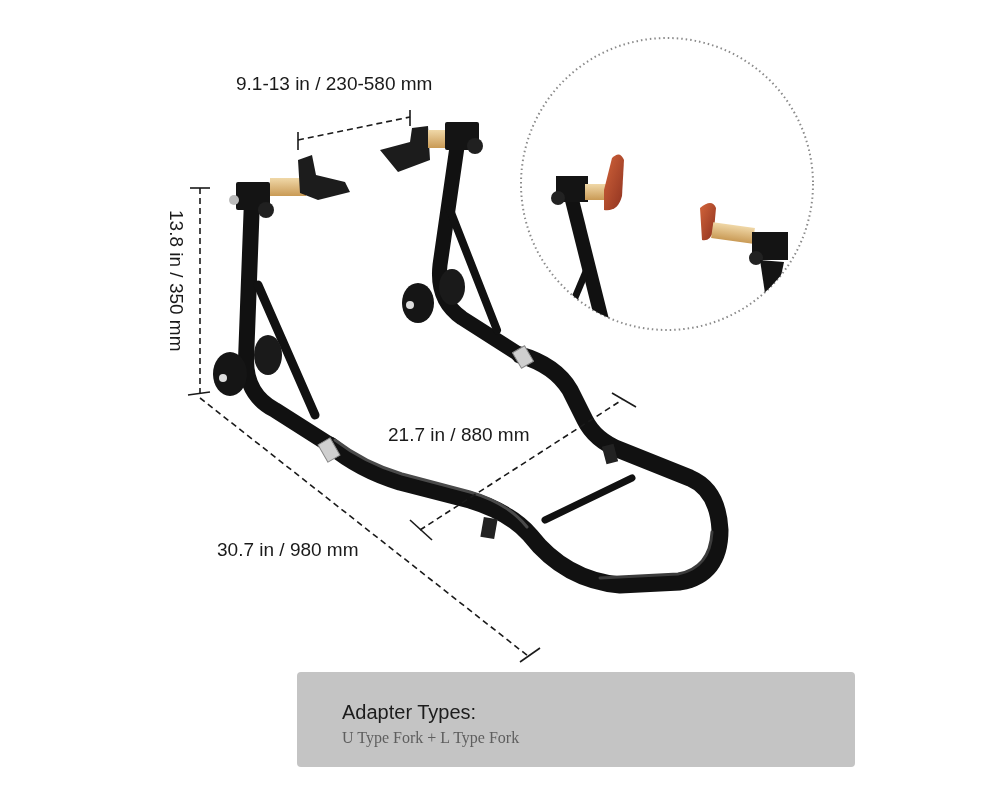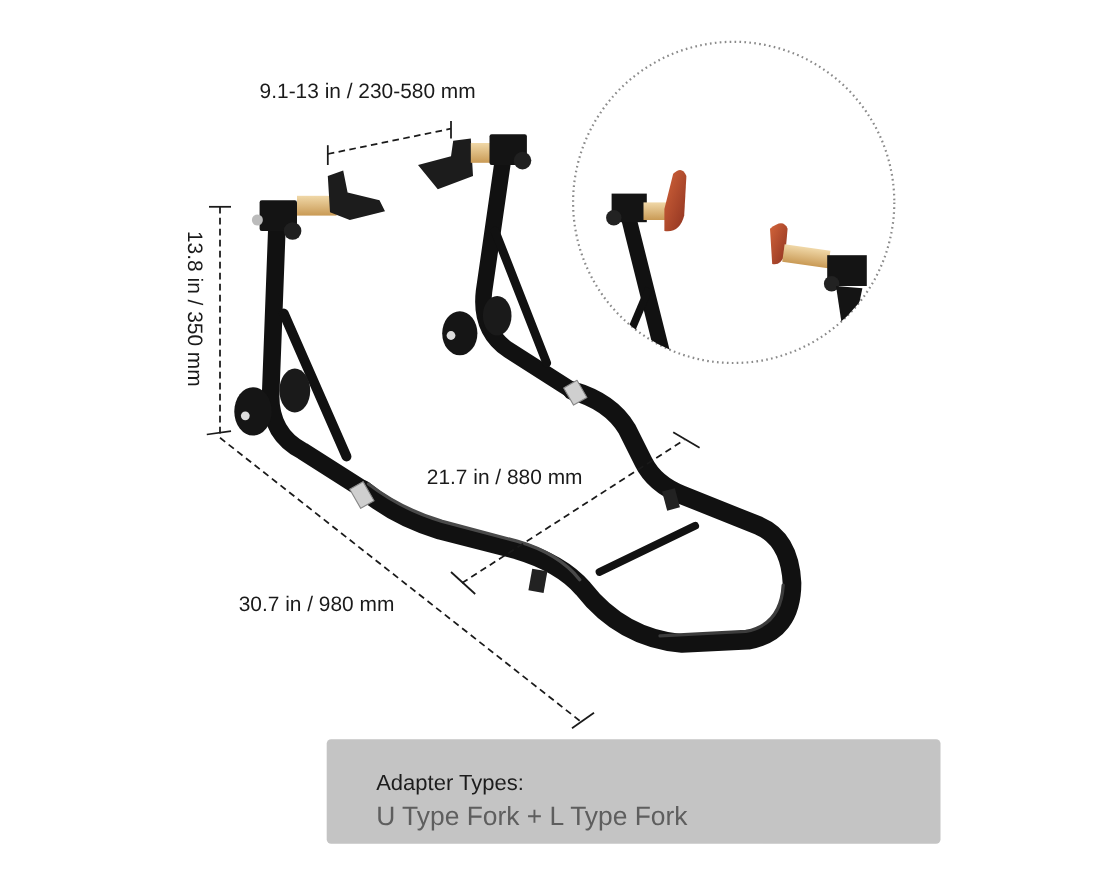--- a/index.html
+++ b/index.html
@@ -4,21 +4,21 @@
 <style>
   html, body { margin: 0; padding: 0; background: #ffffff; }
   body { width: 1000px; height: 800px; position: relative; overflow: hidden;
          font-family: "Liberation Sans", sans-serif; }
   .stage { position: absolute; left: 0; top: 0; width: 1000px; height: 800px; }
   .dim-label { position: absolute; font-size: 19px; color: #1a1a1a; white-space: nowrap; line-height: 1; }
   .dim-vertical { transform-origin: left top; transform: rotate(90deg); }
   .caption { position: absolute; left: 249px; top: 672px; width: 558px; height: 95px;
              background: #c4c4c4; border-radius: 4px; margin-left: 48px; }
   .caption-title { position: absolute; left: 45px; top: 29px; font-size: 20px; color: #1c1c1c; }
-  .caption-sub { position: absolute; left: 45px; top: 57px; font-size: 24px; color: #5e5e5e; }
+  .caption-sub { position: absolute; left: 45px; top: 57px; font-size: 16px; color: #5e5e5e; font-family: Liberation Serif, serif; }
 </style>
 </head>
 <body>
 
 <div class="stage">
   <svg width="1000" height="800" viewBox="0 0 1000 800" style="position:absolute;left:0;top:0;">
     <defs>
       <linearGradient id="tubeG" x1="0" y1="0" x2="1" y2="1">
         <stop offset="0" stop-color="#3a3a3a"></stop>
         <stop offset="0.5" stop-color="#0d0d0d"></stop>

